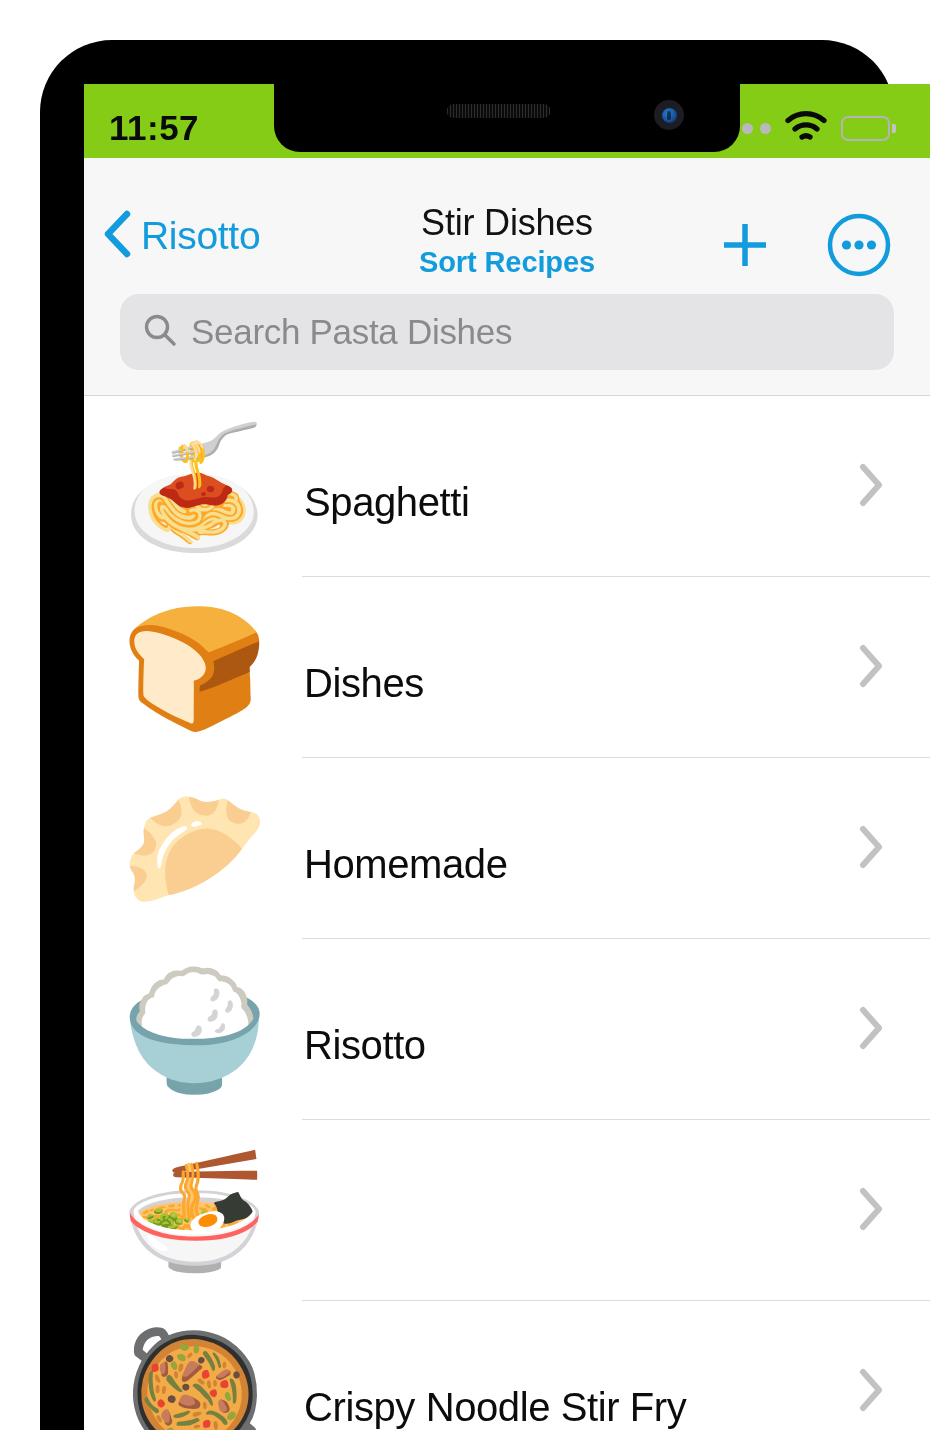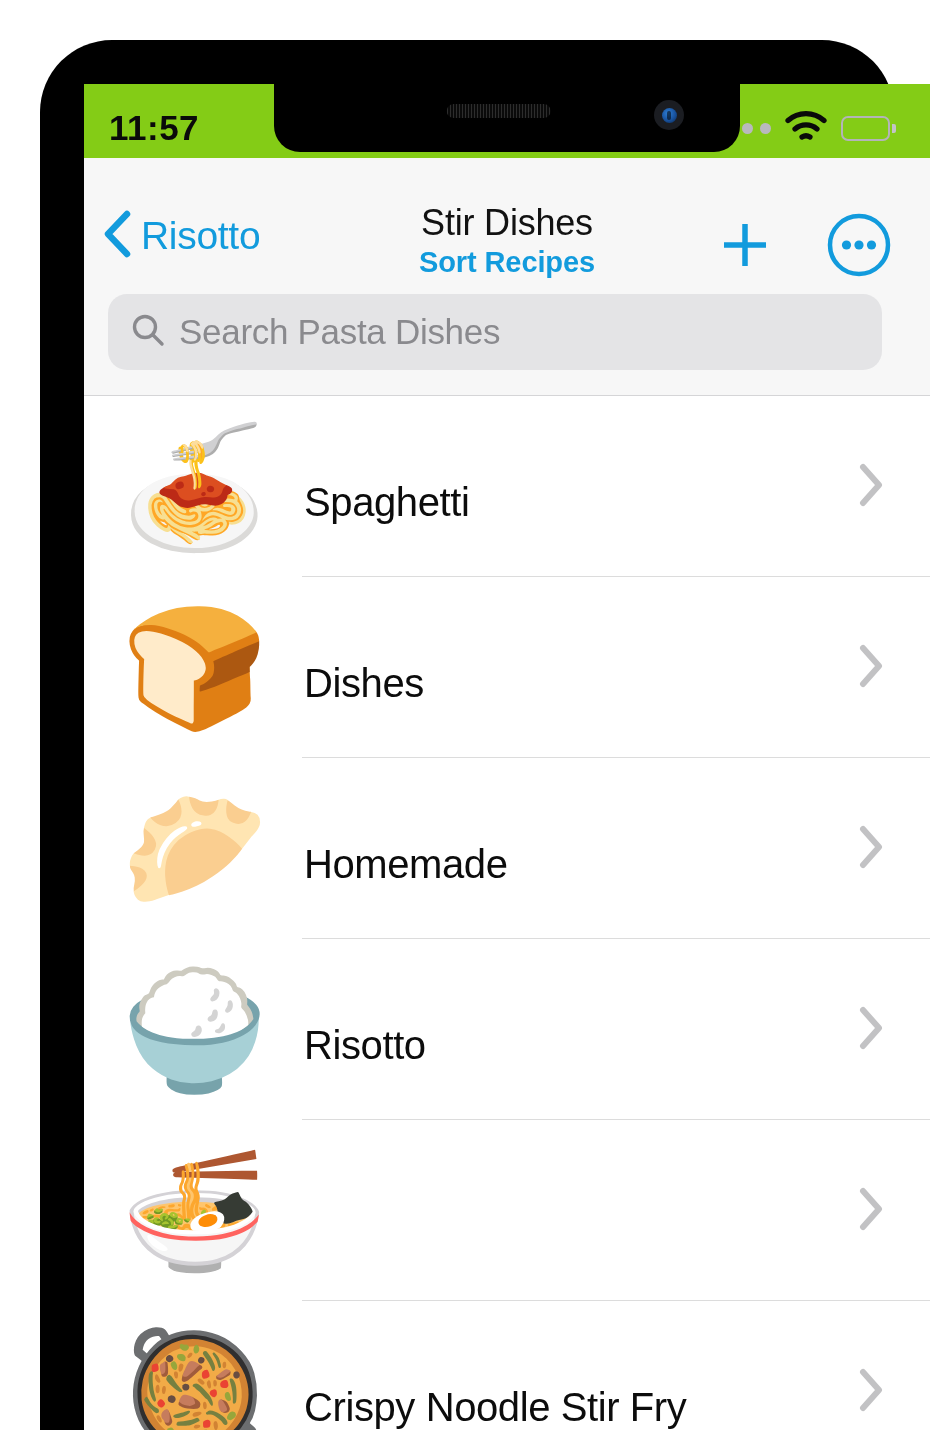--- a/index.html
+++ b/index.html
@@ -118,21 +118,21 @@
     position:absolute; right:154px; top:10px;
     width:62px; height:62px; cursor:pointer;
   }
   #more-button{
     position:absolute; right:38px; top:8px;
     width:66px; height:66px; cursor:pointer;
   }
 
   
   #search-bar{
-    position:absolute; left:24px; top:210px;
+    position:absolute; left:36px; top:210px;
     width:774px; height:76px;
     background:#E4E4E6; border-radius:19px;
     display:flex; align-items:center; padding:2px 22px; gap:13px;
     cursor:text;
   }
   #search-icon{ display:block; flex:none; }
   #search-input{
     border:none; outline:none; background:transparent;
     font-family:"Liberation Sans", sans-serif;
     font-size:35px; color:#3b3b3d; width:100%;

